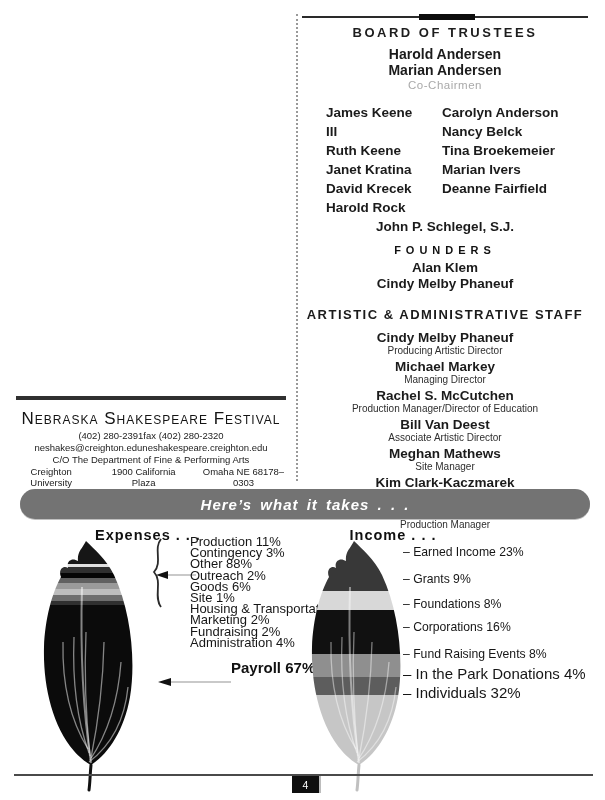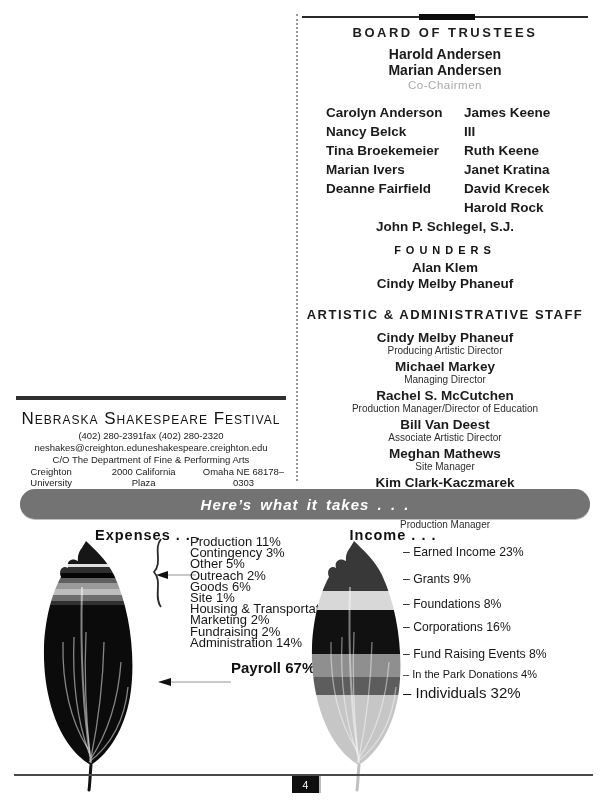--- a/index.html
+++ b/index.html
@@ -57,21 +57,21 @@
   .expense-list{position:absolute;left:190px;top:536px;font-size:13px;line-height:11.2px;
     color:#161616;font-weight:500;white-space:nowrap;}
   .payroll-label{position:absolute;left:231px;top:659px;font-size:15px;font-weight:700;color:#111;}
   .income-list{position:absolute;left:403px;top:546px;color:#161616;font-weight:500;white-space:nowrap;}
   .income-item{font-size:12.2px;line-height:13px;}
   .income-item:nth-child(1){margin-bottom:14px;}
   .income-item:nth-child(2){margin-bottom:12px;}
   .income-item:nth-child(3){margin-bottom:10px;}
   .income-item:nth-child(4){margin-bottom:14px;}
   .income-item:nth-child(5){margin-bottom:5px;}
-  .income-item:nth-child(6){font-size:11px;line-height:16px;margin-bottom:2px;}
+  .income-item:nth-child(6){font-size:15px;line-height:16px;margin-bottom:2px;}
   .income-item:nth-child(7){font-size:15px;line-height:17px;}
   
   .bottom-rule{position:absolute;left:14px;top:774px;width:579px;height:2px;background:#4a4a4a;}
   .page-num{position:absolute;left:292px;top:776px;width:27px;height:17px;background:#0f0f0f;
     color:#fff;font-size:10.5px;display:flex;align-items:center;justify-content:center;
     border-right:2px solid #bdbdbd;}
 </style>
 </head>
 <body>
 
@@ -82,34 +82,34 @@
       <span class="topline-thin"></span>
       <span class="topline-thick"></span>
     </div>
     <div class="sec-title">BOARD OF TRUSTEES</div>
     <div class="cochair-names">
       <div>Harold Andersen</div>
       <div>Marian Andersen</div>
     </div>
     <div class="cochair-label">Co-Chairmen</div>
     <div class="trustee-cols">
+      <div class="tcol c2">
+        <div>James Keene III</div>
+        <div>Ruth Keene</div>
+        <div>Janet Kratina</div>
+        <div>David Krecek</div>
+        <div>Harold Rock</div>
+      </div>
       <div class="tcol c1">
         <div>Carolyn Anderson</div>
         <div>Nancy Belck</div>
         <div>Tina Broekemeier</div>
         <div>Marian Ivers</div>
         <div>Deanne Fairfield</div>
       </div>
-      <div class="tcol c2">
-        <div>James Keene III</div>
-        <div>Ruth Keene</div>
-        <div>Janet Kratina</div>
-        <div>David Krecek</div>
-        <div>Harold Rock</div>
-      </div>
     </div>
     <div class="trustee-last">John P. Schlegel, S.J.</div>
 
     <div class="founders-title">FOUNDERS</div>
     <div class="founder-names">
       <div>Alan Klem</div>
       <div>Cindy Melby Phaneuf</div>
     </div>
 
     <div class="staff-title">ARTISTIC &amp; ADMINISTRATIVE STAFF</div>
@@ -156,21 +156,21 @@
     </div>
     <div class="contact-line">
       <span>neshakes@creighton.edu</span>
       <span>neshakespeare.creighton.edu</span>
     </div>
     <div class="contact-line">
       <span>C/O The Department of Fine &amp; Performing Arts</span>
     </div>
     <div class="contact-line addr">
       <span>Creighton University</span>
-      <span>2000 California Plaza</span>
+      <span>1900 California Plaza</span>
       <span>Omaha NE 68178–0303</span>
     </div>
   </div>
 
   <div class="banner">
     <span>Here’s what it takes . . .</span>
   </div>
 
   <div class="chart-heading heading-expenses">Expenses . . .</div>
   <div class="chart-heading heading-income">Income . . .</div>
@@ -217,28 +217,28 @@
 
   <svg class="annot" style="left:148px;top:538px;" width="48" height="72" viewBox="0 0 48 72" xmlns="http://www.w3.org/2000/svg">
     <path d="M13,1 C5,11 15,24 6,34 C15,44 5,58 13,69" stroke="#2a2a2a" stroke-width="1.8" fill="none"></path>
     <line x1="48" y1="37" x2="16" y2="37" stroke="#c9c9c9" stroke-width="2"></line>
     <polygon points="8,37 20,33 20,41" fill="#111"></polygon>
   </svg>
 
   <div class="expense-list">
     <div>Production 11%</div>
     <div>Contingency 3%</div>
-    <div>Other 5%</div>
+    <div>Other 88%</div>
     <div>Outreach 2%</div>
     <div>Goods 6%</div>
     <div>Site 1%</div>
     <div>Housing &amp; Transportation 1%</div>
     <div>Marketing 2%</div>
     <div>Fundraising 2%</div>
-    <div>Administration 14%</div>
+    <div>Administration 4%</div>
   </div>
 
   <div class="payroll-label">Payroll 67%</div>
   <svg class="annot" style="left:155px;top:674px;" width="76" height="16" viewBox="0 0 76 16" xmlns="http://www.w3.org/2000/svg">
     <line x1="76" y1="8" x2="12" y2="8" stroke="#c9c9c9" stroke-width="2"></line>
     <polygon points="3,8 16,4 16,12" fill="#111"></polygon>
   </svg>
 
   <svg class="leaf leaf-income" viewBox="0 0 130 255" xmlns="http://www.w3.org/2000/svg">
     <defs>

